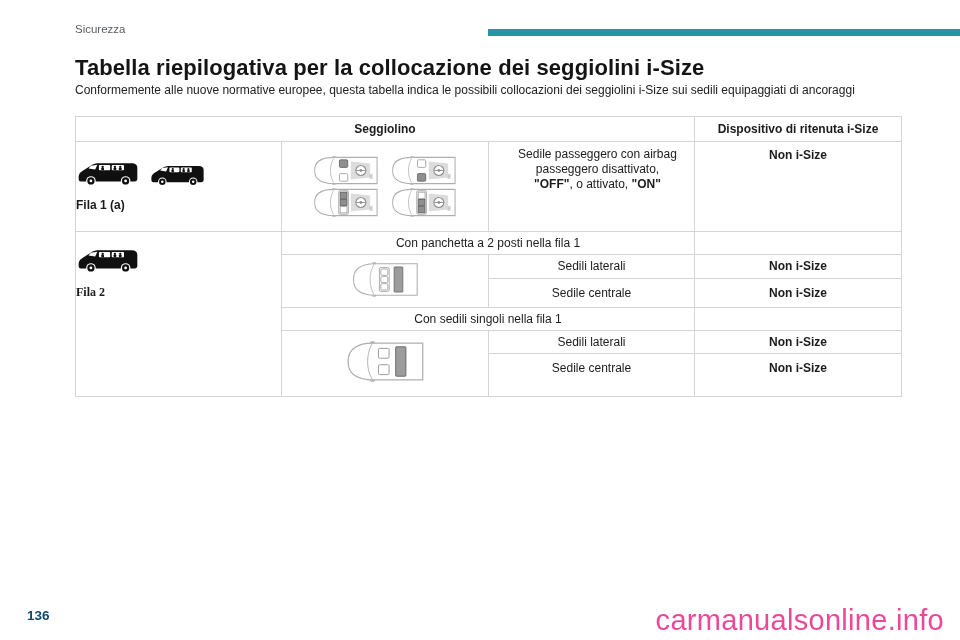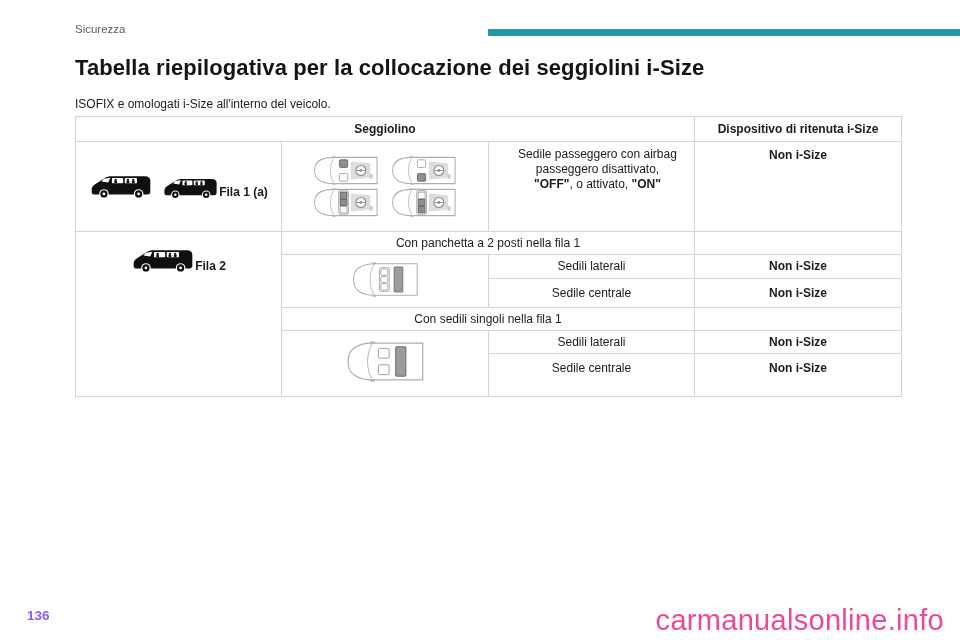--- a/index.html
+++ b/index.html
@@ -11,37 +11,37 @@
   .running-head{position:absolute;left:75px;top:23px;font-size:11.5px;color:#595d60;}
   .teal-bar{position:absolute;left:488px;top:29px;width:472px;height:7px;background:#2398a2;}
   .page-title{position:absolute;left:75px;top:55px;margin:0;font-size:22px;font-weight:bold;color:#141414;letter-spacing:.1px;}
   .intro{position:absolute;left:75px;top:84px;margin:0;font-size:12px;line-height:13.5px;color:#212121;}
   .seat-table{position:absolute;left:75px;top:116px;width:826px;border-collapse:collapse;table-layout:fixed;}
   .seat-table th,.seat-table td{
     border:1px solid #d4d4d4;font-size:12px;color:#1b1b1b;padding:0;
     text-align:center;vertical-align:middle;font-weight:normal;line-height:15px;
   }
   .seat-table th{font-weight:bold;height:24px;}
-  td.veh-cell .veh-wrap{display:flex;flex-direction:row;align-items:center;justify-content:center;}
+  td.veh-cell .veh-wrap{display:flex;flex-direction:column;align-items:flex-start;justify-content:center;}
   td.veh-cell .veh-icons{display:flex;align-items:flex-end;gap:9px;}
   td.veh-cell .veh-label{margin-top:11px;font-weight:bold;}
-  td.veh-cell-top{vertical-align:top;}
+  td.veh-cell-top{vertical-align:top;font-family:Liberation Serif, serif;}
   td.veh-cell-top .veh-wrap{padding-top:15px;}
   td.desc-cell{vertical-align:top;padding:5px 14px 0 26px;}
   td.restraint-top{vertical-align:top;padding-top:6px;font-weight:bold;}
   td.restraint-mid{font-weight:bold;}
   td.section-head{font-weight:normal;}
   .diag-grid{display:grid;grid-template-columns:repeat(2,70px);gap:3px 8px;justify-content:center;align-items:center;}
   .outline{fill:#ffffff;stroke:#aeaeae;stroke-width:1.5;}
   .thin{fill:none;stroke:#b5b5b5;stroke-width:1.2;}
   .seatD{fill:#8f8f8f;stroke:#4f4f4f;stroke-width:1;}
   .seatD2{fill:#9c9c9c;stroke:#5a5a5a;stroke-width:1;}
   .seatL{fill:#ffffff;stroke:#9c9c9c;stroke-width:1.2;}
   .dash{fill:#dcdcdc;}
-  .page-number{position:absolute;left:27px;top:608px;font-size:13.5px;font-weight:bold;color:#8b5cf6;}
+  .page-number{position:absolute;left:27px;top:608px;font-size:13.5px;font-weight:bold;color:#0c4a6e;}
   .watermark{position:absolute;right:16px;bottom:3px;font-size:29px;color:#ec4899;letter-spacing:.3px;}
   .sr-defs{position:absolute;width:0;height:0;overflow:hidden;}
 </style>
 </head>
 <body>
 
 <svg class="sr-defs" aria-hidden="true">
   <defs>
     <g id="van">
       <path d="M9,40 C6.5,40 5,38 5,35.5 L5,31 C5,27 7.5,23.5 12,20.5 L29,9.5 C33,7 37.5,6 43,6 L105,6 C111,6 115,9 115,14 L115,35 C115,38 113,40 110,40 Z" fill="#101010"></path>
@@ -81,21 +81,21 @@
   </defs>
 </svg>
 
 <div>
 
   <div class="running-head">Sicurezza</div>
   <div class="teal-bar"></div>
 
   <h1 class="page-title">Tabella riepilogativa per la collocazione dei seggiolini i-Size</h1>
 
-  <p class="intro"><br><span>ISOFIX e omologati i-Size all'interno del veicolo.</span></p>
+  <p class="intro"><span>Conformemente alle nuove normative europee, questa tabella indica le possibili collocazioni dei seggiolini i-Size sui sedili equipaggiati di ancoraggi</span><br></p>
 
   <table class="seat-table">
     <colgroup>
         <col style="width:206px">
         <col style="width:207px">
         <col style="width:206px">
         <col style="width:207px">
       </colgroup>
 
     <tbody>

